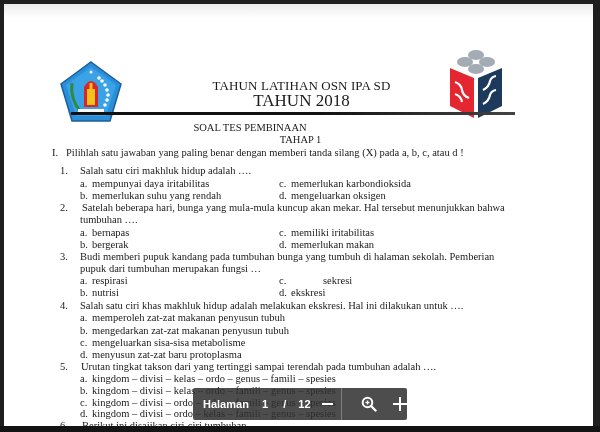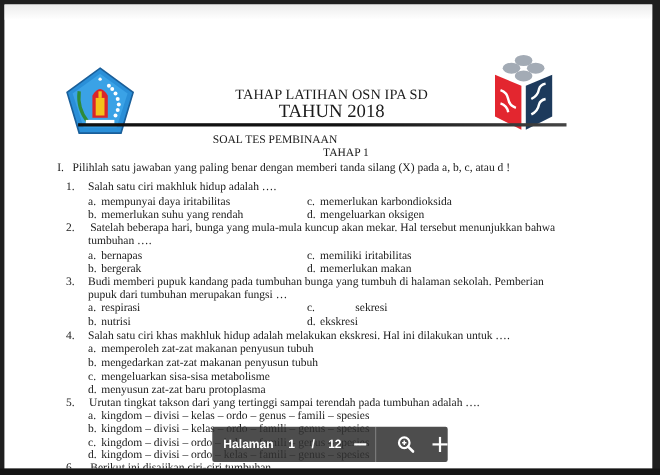--- a/index.html
+++ b/index.html
@@ -9,21 +9,21 @@
   .bottom-bar { position:absolute; left:0; top:426px; width:600px; height:6px; background:#141414; }
   .abs { position:absolute; white-space:nowrap; color:#1a1a1a; }
   .title1 { left:0; width:589px; text-align:center; top:74px; font-size:13px; letter-spacing:0.1px; }
   .title1 span { position:relative; left:3px; }
   .title2 { left:0; width:589px; text-align:center; top:87px; font-size:17px; }
   .title2 span { position:relative; left:3px; }
   .rule { position:absolute; left:67px; top:108px; width:444px; height:3px; background:linear-gradient(90deg,#111 0%,#111 55%,#444 100%); }
   .sub1 { left:0; width:488px; text-align:center; top:118px; font-size:10.5px; }
   .sub1 span { position:relative; left:2px; }
   .sub2 { left:0; width:589px; text-align:center; top:130px; font-size:10.5px; }
-  .sub2 span { position:relative; left:16px;margin-top:25px; }
+  .sub2 span { position:relative; left:2px;margin-top:25px; }
   .instr { left:48px; top:143px; font-size:10.5px; }
   .line { position:absolute; font-size:10.5px; color:#1a1a1a; white-space:nowrap; }
   .logo-left { position:absolute; left:56px; top:57px; width:62px; height:62px; }
   .logo-right { position:absolute; left:443px; top:44px; width:58px; height:72px; }
   .toolbar { position:absolute; left:193px; top:388px; width:214px; height:32px; background:rgba(48,48,48,0.86); border-radius:2px; display:flex; align-items:center; font-family:"Liberation Sans","DejaVu Sans",sans-serif; color:#fff; font-size:11px; font-weight:bold; }
   .tb-label { margin-left:10px; }
   .tb-cur { margin-left:11px; width:12px; text-align:center; }
   .tb-sep { margin-left:13px; }
   .tb-total { margin-left:12px;text-align:center; }
   .tb-minus { margin-left:9px; width:18px; display:flex; align-items:center; justify-content:center; cursor:pointer; }
@@ -62,21 +62,21 @@
     <ellipse cx="40" cy="14" rx="8" ry="5" fill="#a3abb5"></ellipse>
     <ellipse cx="29" cy="21" rx="8" ry="5" fill="#a3abb5"></ellipse>
     <path d="M3 20 L27 30 L27 70 L3 58 Z" fill="#e3262f"></path>
     <path d="M31 30 L55 20 L55 58 L31 70 Z" fill="#1d3a5c"></path>
     <path d="M8 34 q6 2 7 8 q1 6 7 8" stroke="#fff" stroke-width="2.2" fill="none"></path>
     <path d="M8 46 q6 2 7 8" stroke="#fff" stroke-width="2.2" fill="none"></path>
     <path d="M36 42 q6 -3 7 -9 q1 -4 6 -5" stroke="#fff" stroke-width="2.2" fill="none"></path>
     <path d="M36 56 q6 -3 7 -9 q1 -4 6 -5" stroke="#fff" stroke-width="2.2" fill="none"></path>
   </svg>
 
-  <div class="abs title1"><span>TAHAP LATIHAN OSN IPA SD</span></div>
+  <div class="abs title1"><span>TAHUN LATIHAN OSN IPA SD</span></div>
   <div class="abs title2"><span>TAHUN 2018</span></div>
   <div class="rule"></div>
   <div class="abs sub1"><span>SOAL TES PEMBINAAN</span></div>
   <div class="abs sub2"><span>TAHAP 1</span></div>
 
   <div class="abs instr">
     <span>I.</span>&nbsp;&nbsp;&nbsp;<span>Pilihlah satu jawaban yang paling benar dengan memberi tanda silang (X) pada a, b, c, atau d  !</span>
   </div>
 
   <div class="line" style="left:56px;top:161px;">1.</div>

